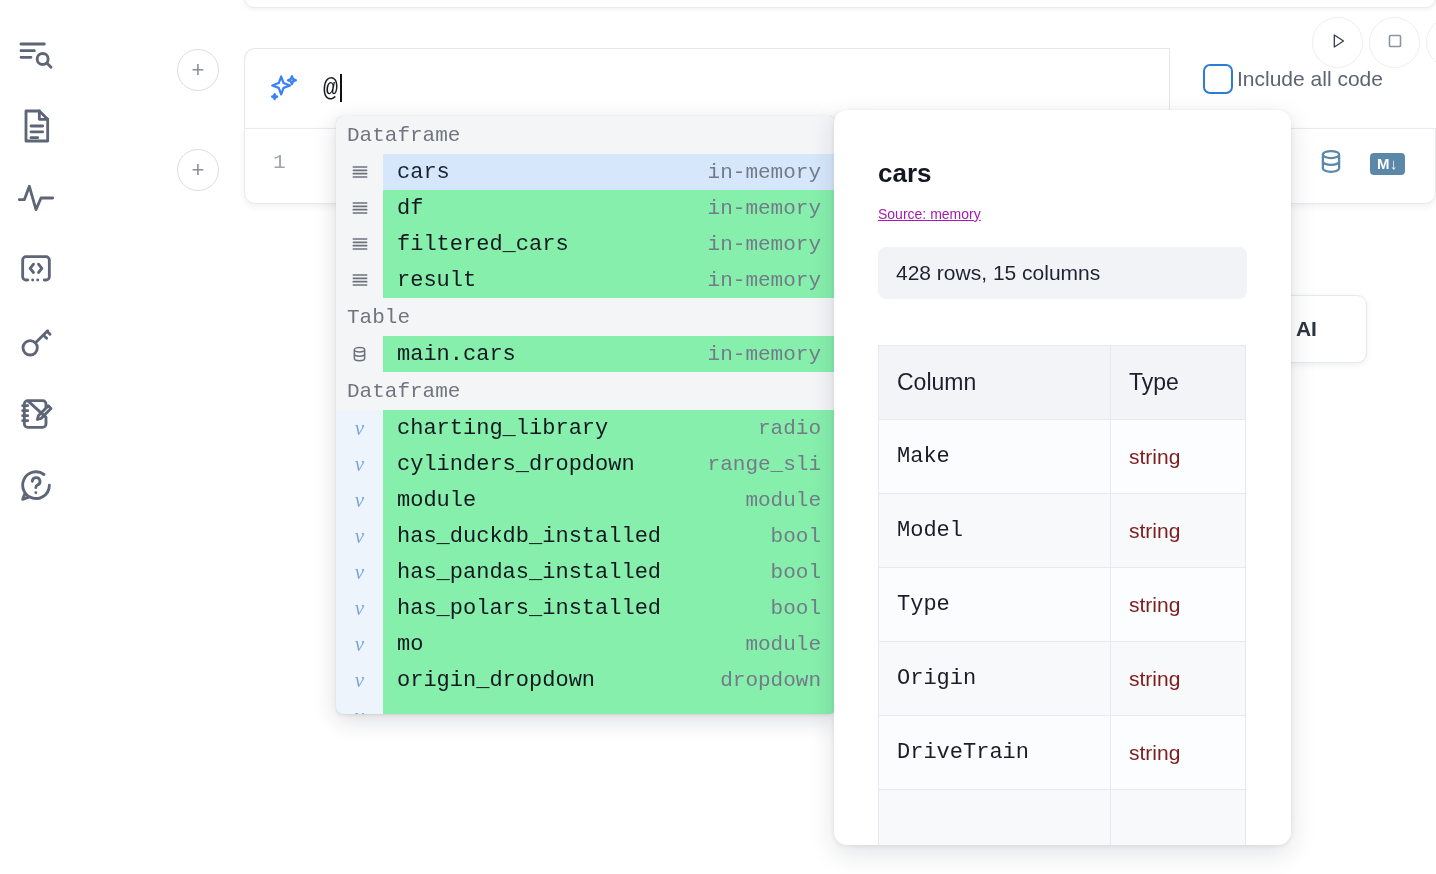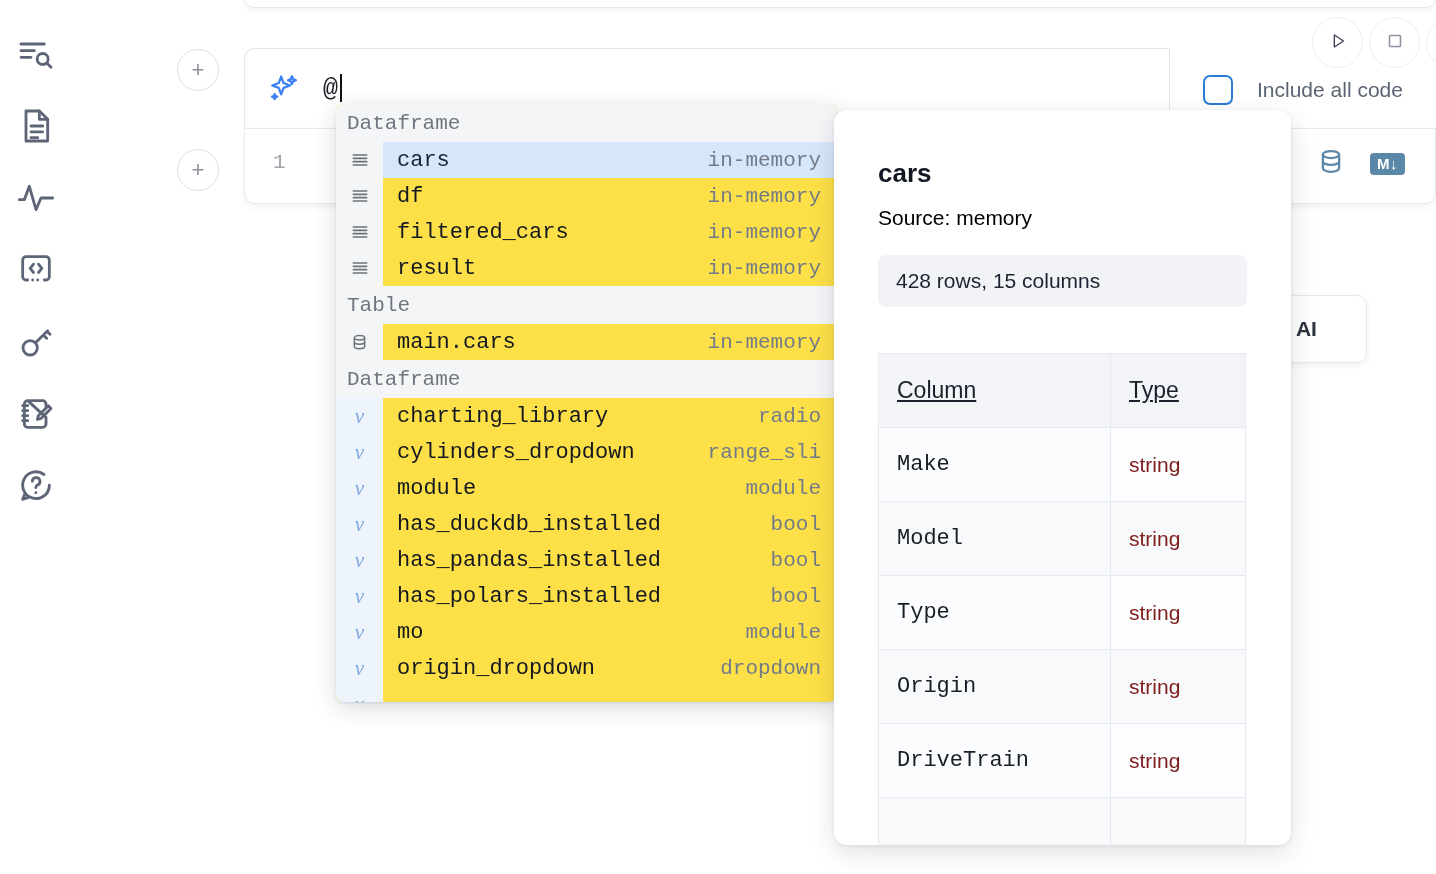--- a/index.html
+++ b/index.html
@@ -76,22 +76,22 @@
   .run-ctrls { position: absolute; left: 1312px; top: 17px; display: flex; gap: 6px; }
   .round-btn {
     width: 51px; height: 51px; border-radius: 50%;
     border: 1px solid #edeef1; background: #fff;
     display: flex; align-items: center; justify-content: center;
     cursor: pointer;
   }
   .round-btn.partial { margin-left: 0; }
 
   .include-row {
-    position: absolute; left: 1203px; top: 75px;
-    display: flex; align-items: center; gap: 24px;
+    position: absolute; left: 1203px; top: 64px;
+    display: flex; align-items: center; gap: 4px;
   }
   .cb {
     width: 30px; height: 30px; border: 2.4px solid #2b7cd3;
     border-radius: 7px; background: #fff; cursor: pointer; flex:0 0 30px;
   }
   .include-label { font-size: 21px; color: #5b6472; white-space: nowrap; }
 
   
   .editor-cell {
     position: absolute; left: 244px; top: 128px;
@@ -121,23 +121,23 @@
     border: 1px solid #e7e9ef;
     border-radius: 10px;
     box-shadow: 0 2px 6px rgba(20,24,40,.07);
     display: flex; align-items: center; padding-left: 12px;
     font-size: 21px; font-weight: 600; color: #2d3340;
     overflow: hidden;
   }
 
   
   .ac {
-    position: absolute; left: 336px; top: 104px;
+    position: absolute; left: 336px; top: 116px;
     width: 500px; height: 598px;
-    background: #fde047;
+    background: #86efac;
     border-radius: 7px;
     box-shadow: 0 6px 22px rgba(25,30,50,.16), 0 1px 3px rgba(25,30,50,.10);
     overflow: hidden;
   }
   .ac-group {
     height: 38px; display: flex; align-items: center;
     padding-left: 11px;
     background: #f4f5f7;
     font-family: "Liberation Mono", monospace;
     font-size: 21px; color: #70767f;
@@ -180,40 +180,40 @@
   .preview {
     position: absolute; left: 834px; top: 110px;
     width: 457px; height: 735px;
     background: #ffffff;
     border-radius: 13px;
     box-shadow: 0 8px 26px rgba(25,30,50,.13), 0 1px 4px rgba(25,30,50,.08);
     padding: 48px 44px 0 44px;
     overflow: hidden;
   }
   .pv-title { font-size: 26px; font-weight: 700; color: #131723; }
-  .pv-source { font-size: 21px; color: #000000; margin-top: 17px; }
+  .pv-source { font-size: 14px; color: #a21caf; margin-top: 17px; text-decoration: underline; }
   .pv-chip {
     margin-top: 25px; background: #f1f3f7; border-radius: 8px;
     padding: 14px 18px; font-size: 21px; color: #1d2330;
   }
   .pv-table {
     margin-top: 46px;
     width: 368px;
     border-collapse: collapse;
     table-layout: fixed;
   }
   .pv-table th, .pv-table td {
     border: 1px solid #e6e9ef;
     text-align: left;
     height: 74px;
     padding-left: 18px;
   }
   .pv-table th {
     background: #f2f4f8;
-    font-size: 23px; font-weight: 400; color: #1b202c; text-decoration: underline;
+    font-size: 23px; font-weight: 400; color: #1b202c;
   }
   .pv-table th:nth-child(1), .pv-table td:nth-child(1) { width: 232px; }
   .pv-table td.col {
     font-family: "Liberation Mono", monospace;
     font-size: 22px; color: #191d27; background: #fbfcfd;
   }
   .pv-table td.typ {
     font-size: 21px; color: #7f1d1d; background: #fcfdfe;
   }
   .pv-table tr:nth-child(even) td { background: #f7f9fb; }

